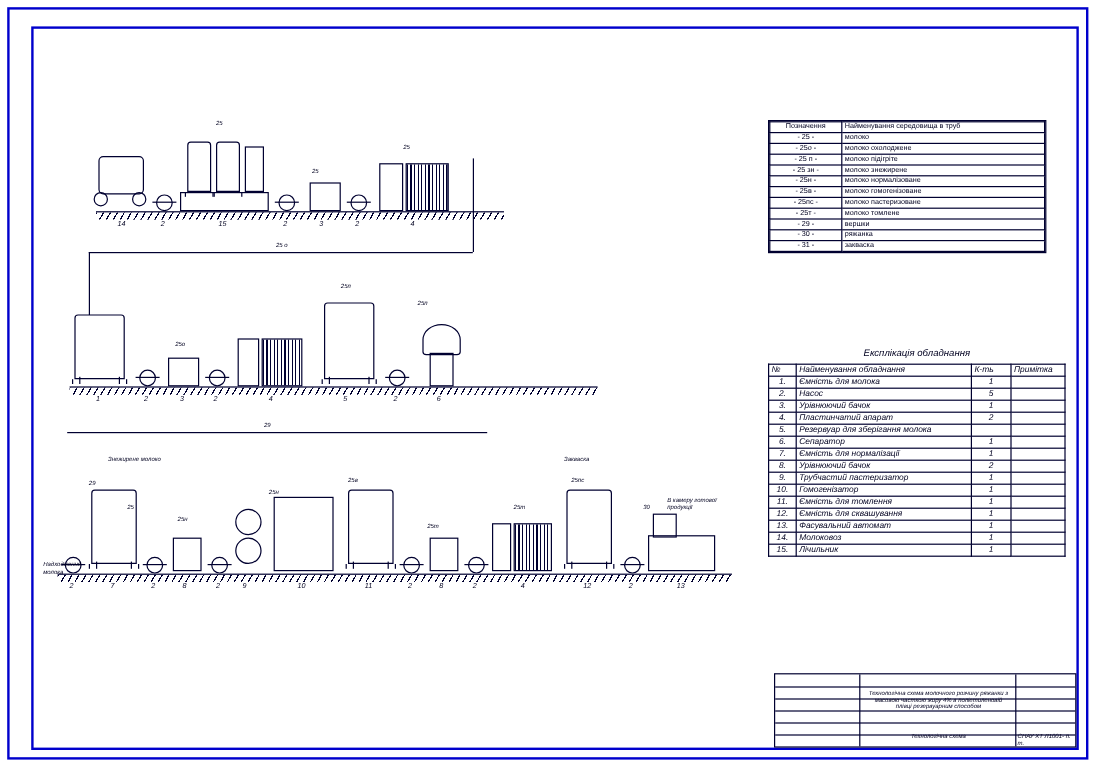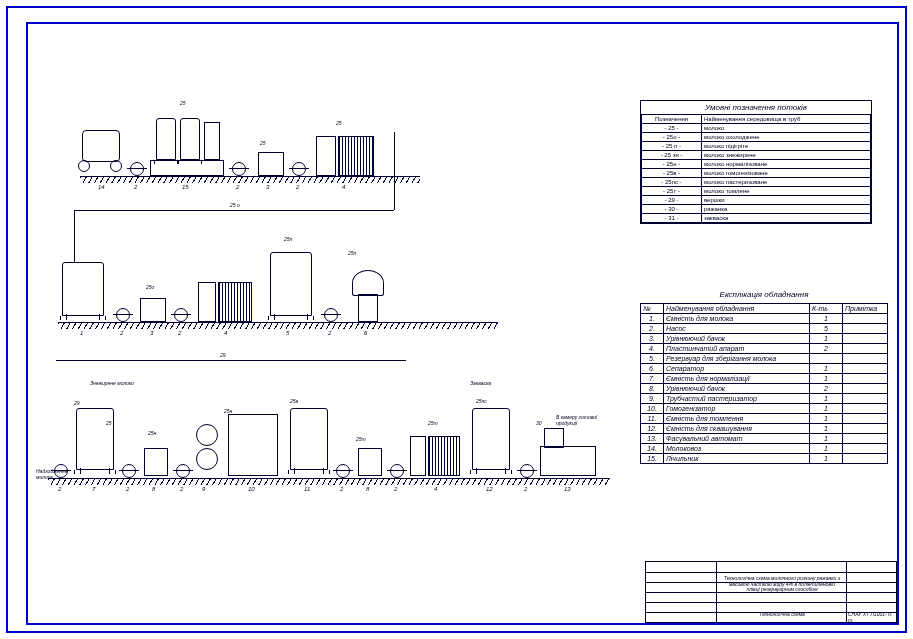--- a/index.html
+++ b/index.html
@@ -194,21 +194,20 @@
   <div class="pipe-lbl" style="left:106px;top:420px">25</div>
   <div class="pipe-lbl" style="left:148px;top:430px">25н</div>
   <div class="pipe-lbl" style="left:224px;top:408px">25н</div>
   <div class="pipe-lbl" style="left:290px;top:398px">25в</div>
   <div class="pipe-lbl" style="left:356px;top:436px">25т</div>
   <div class="pipe-lbl" style="left:428px;top:420px">25т</div>
   <div class="pipe-lbl" style="left:476px;top:398px">25пс</div>
   <div class="pipe-lbl" style="left:536px;top:420px">30</div>
 
   <div class="legend">
-    <div class="hd">Умовні позначення потоків</div>
     <table>
       <tbody>
           <tr>
         <td>Позначення</td>
         <td>Найменування середовища в труб</td>
       </tr>
       </tbody>
         <tbody id="legend-body">
           <tr>
             <td>- 25 -</td>

